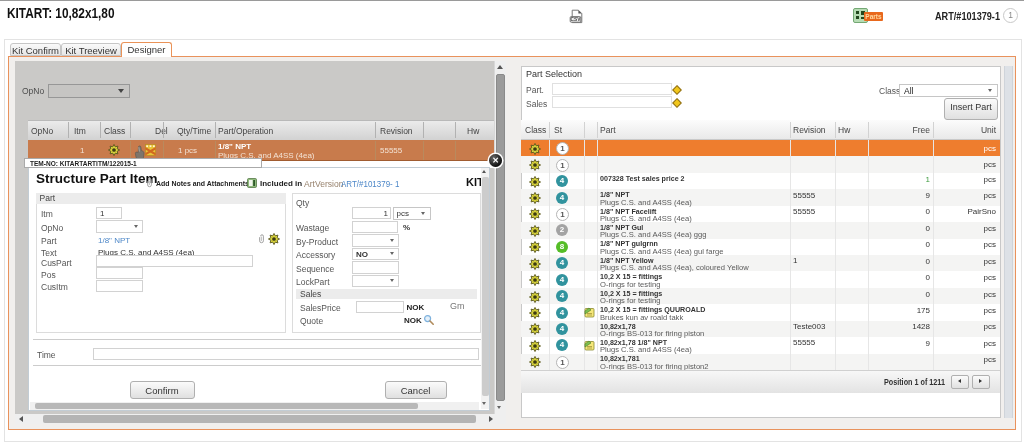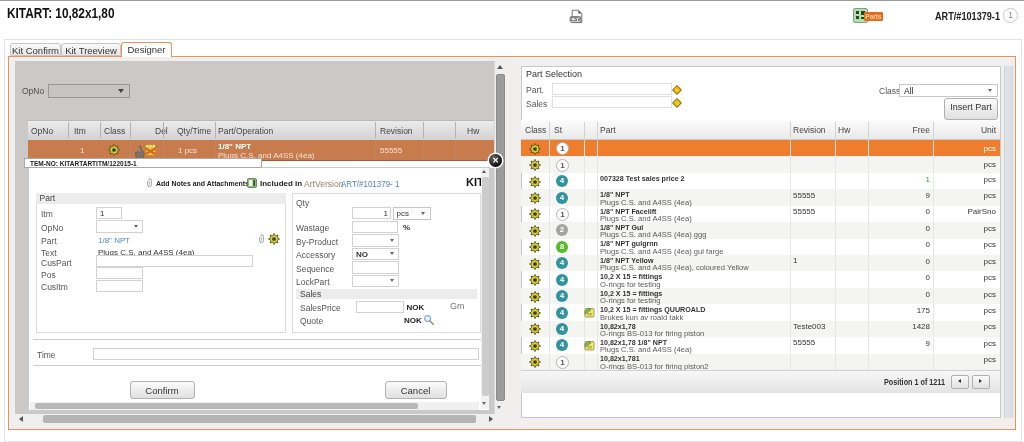--- a/index.html
+++ b/index.html
@@ -123,20 +123,21 @@
 <div class="a" style="left:15px;top:414px;width:491px;height:10px;background:#efefef;"></div>
 <div class="a tri-l" style="left:19px;top:416px;"></div>
 <div class="a" style="left:43px;top:415px;width:433px;height:8px;background:#b4b4b4;border-radius:2px;"></div>
 <div class="a tri-r" style="left:489px;top:416px;"></div>
 
 <div class="a" style="left:28px;top:167px;width:462px;height:243.5px;background:#fff;border:1px solid #c2ccd4;box-sizing:border-box;"></div>
 
 <div class="a" style="left:24px;top:157.5px;width:238px;height:10.5px;background:#fff;border:1px solid #aaa;box-sizing:border-box;"></div>
 <div class="a" style="left:30px;top:159px;font-size:7.5px;font-weight:bold;color:#222;transform:scaleX(0.87);transform-origin:0 0;">TEM-NO: KITARTARTITM/122015-1</div>
 
+<div class="a" style="left:36px;top:171px;font-size:13.5px;font-weight:bold;color:#111;">Structure Part Item</div>
 <svg class="a" style="left:147px;top:178px;" width="6" height="10" viewBox="0 0 6 10">
       <path d="M1.6,2.2 a1.4,1.4 0 0 1 2.8,0 v4.6 a1.9,1.9 0 0 1 -3.8,0 v-3.6" fill="none" stroke="#999" stroke-width="0.9"></path>
       <path d="M2.3,2.6 v4.4" stroke="#999" stroke-width="0.7" fill="none"></path>
     </svg>
 <div class="a" style="left:156px;top:178.5px;font-size:8px;font-weight:bold;color:#222;transform:scaleX(0.87);transform-origin:0 0;">Add Notes and Attachments</div>
 <svg class="a" style="left:247px;top:177.5px;" width="10" height="10" viewBox="0 0 10 10">
       <rect x="0.5" y="0.5" width="9" height="9" rx="1.2" fill="#90bb7e" stroke="#567a47" stroke-width="0.8"></rect>
       <rect x="2" y="2" width="3.6" height="6" fill="#f2f6ee"></rect>
       <rect x="6.2" y="2" width="1.8" height="6" fill="#2e5a28"></rect>
     </svg>

